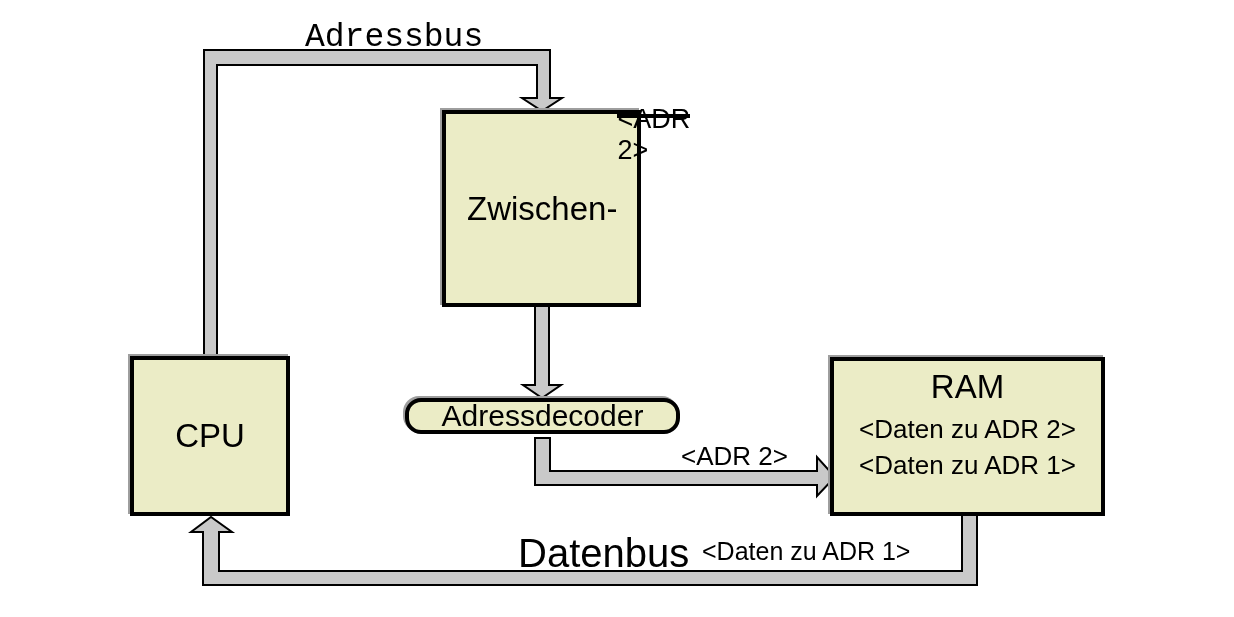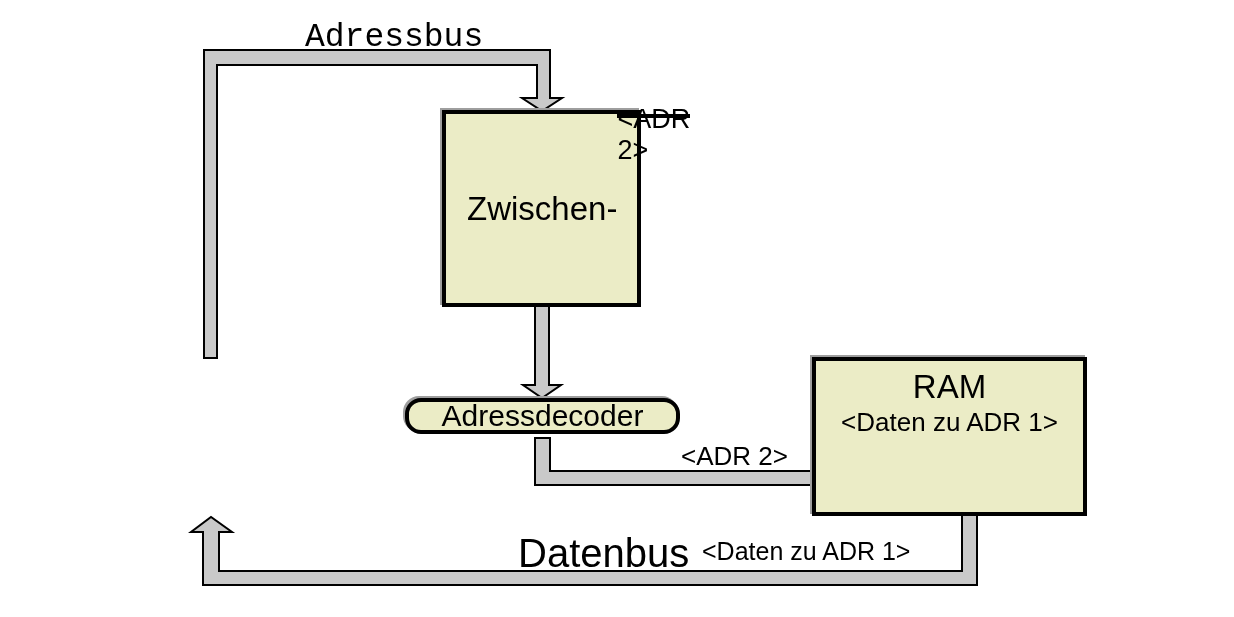--- a/index.html
+++ b/index.html
@@ -24,21 +24,21 @@
     display:flex;align-items:center;justify-content:center;font-size:33px;}
   .buffer-box{left:442px;top:110px;width:199px;height:197px;
     display:flex;flex-direction:row;}
   .buffer-slot-top{height:35px;border-bottom:4px solid #000;}
   .buffer-slot-mid{flex:1;display:flex;flex-direction:column;justify-content:center;
     padding-left:21px;font-size:33px;line-height:40px;}
   .buffer-slot-bottom{height:34px;border-top:4px solid #000;
     display:flex;align-items:center;justify-content:center;font-size:27px;}
   .decoder-box{left:405px;top:398px;width:275px;height:36px;
     display:flex;align-items:center;justify-content:center;font-size:30px;border-radius:16px;}
-  .ram-box{left:812px;top:357px;width:275px;height:159px;
+  .ram-box{left:830px;top:357px;width:275px;height:159px;
     display:flex;flex-direction:column;align-items:center;}
   .ram-title{margin-top:9px;font-size:33px;line-height:34px;}
   .ram-row{font-size:26px;line-height:36px;}
   .ram-row.first{margin-top:7px;}
   .float-label{position:absolute;white-space:nowrap;}
   .lbl-adressbus{left:305px;top:19px;font-size:33px;font-family:Liberation Mono, monospace;}
   .lbl-datenbus{left:518px;top:531px;font-size:40px;}
   .lbl-daten-adr1{left:702px;top:537px;font-size:25px;}
   .lbl-adr2{left:681px;top:441px;font-size:26px;}
 </style>
@@ -56,31 +56,35 @@
     <polygon class="pipe" points="535,438 550,438 550,471 817,471 817,457 835,477 817,496 817,485 535,485"></polygon>
 
     <polygon class="pipe" points="962,515 977,515 977,585 203,585 203,532 191,532 211,517 232,532 219,532 219,571 962,571"></polygon>
   </svg>
 
   <div class="float-label lbl-adressbus">Adressbus</div>
   <div class="float-label lbl-adr2">&lt;ADR 2&gt;</div>
   <div class="float-label lbl-datenbus">Datenbus</div>
   <div class="float-label lbl-daten-adr1">&lt;Daten zu ADR 1&gt;</div>
 
+  <div class="box cpu-box">
+    <span>CPU</span>
+  </div>
 
   <div class="box buffer-box">
     <div class="buffer-slot-top"></div>
     <div class="buffer-slot-mid">
       <div>Zwischen-</div>
     </div>
     <div class="buffer-slot-bottom">&lt;ADR 2&gt;</div>
   </div>
 
   <div class="box decoder-box">
     <span>Adressdecoder</span>
   </div>
 
   <div class="box ram-box">
     <div class="ram-title">RAM</div>
+    <div class="ram-row first">&lt;Daten zu ADR 2&gt;</div>
     <div class="ram-row">&lt;Daten zu ADR 1&gt;</div>
   </div>
 
 </div>
 
 </body></html>

